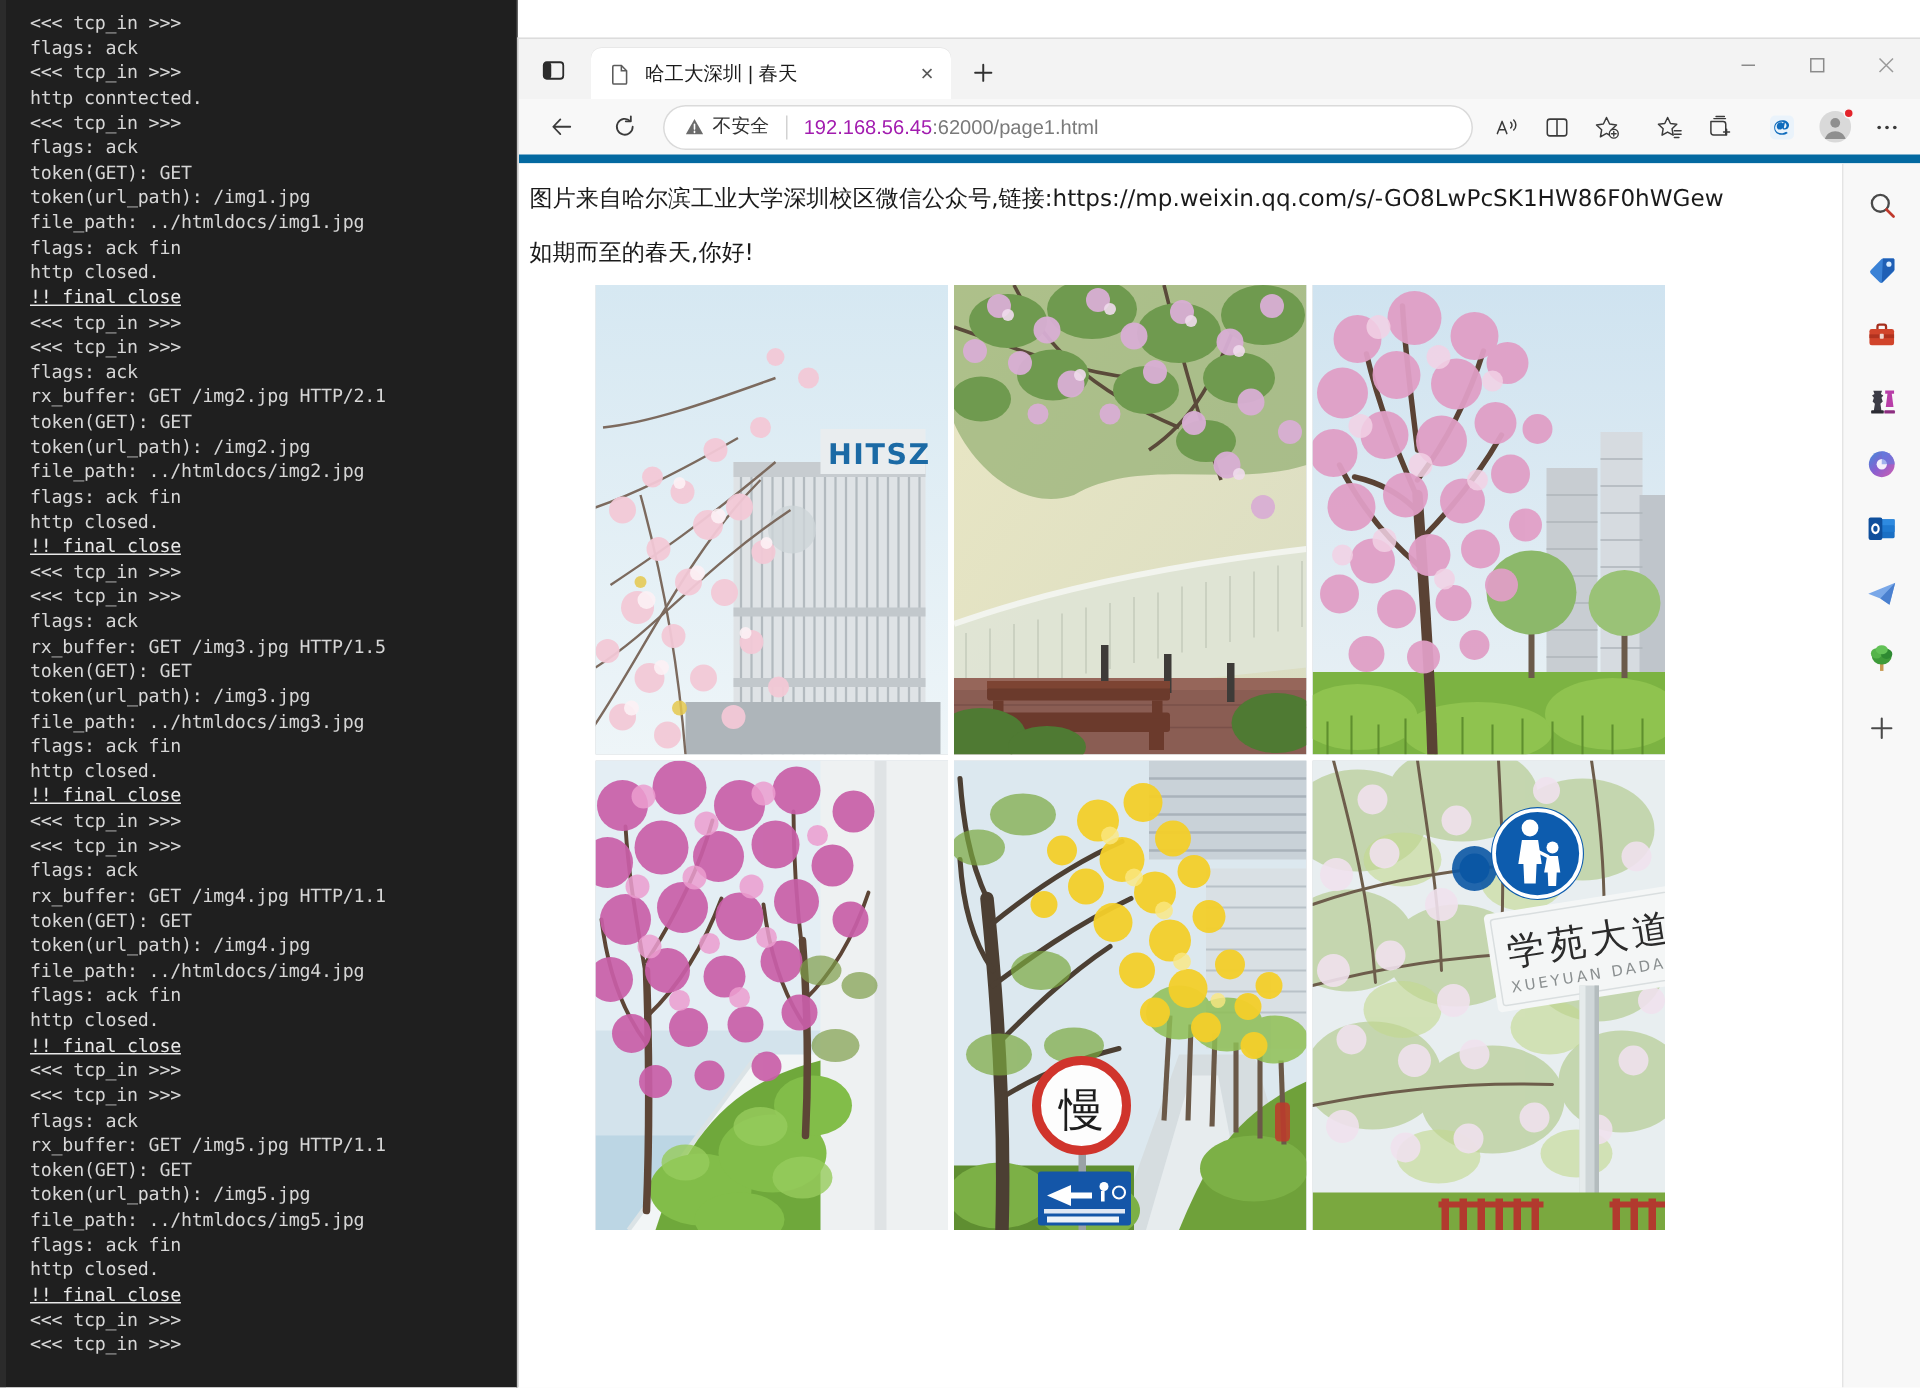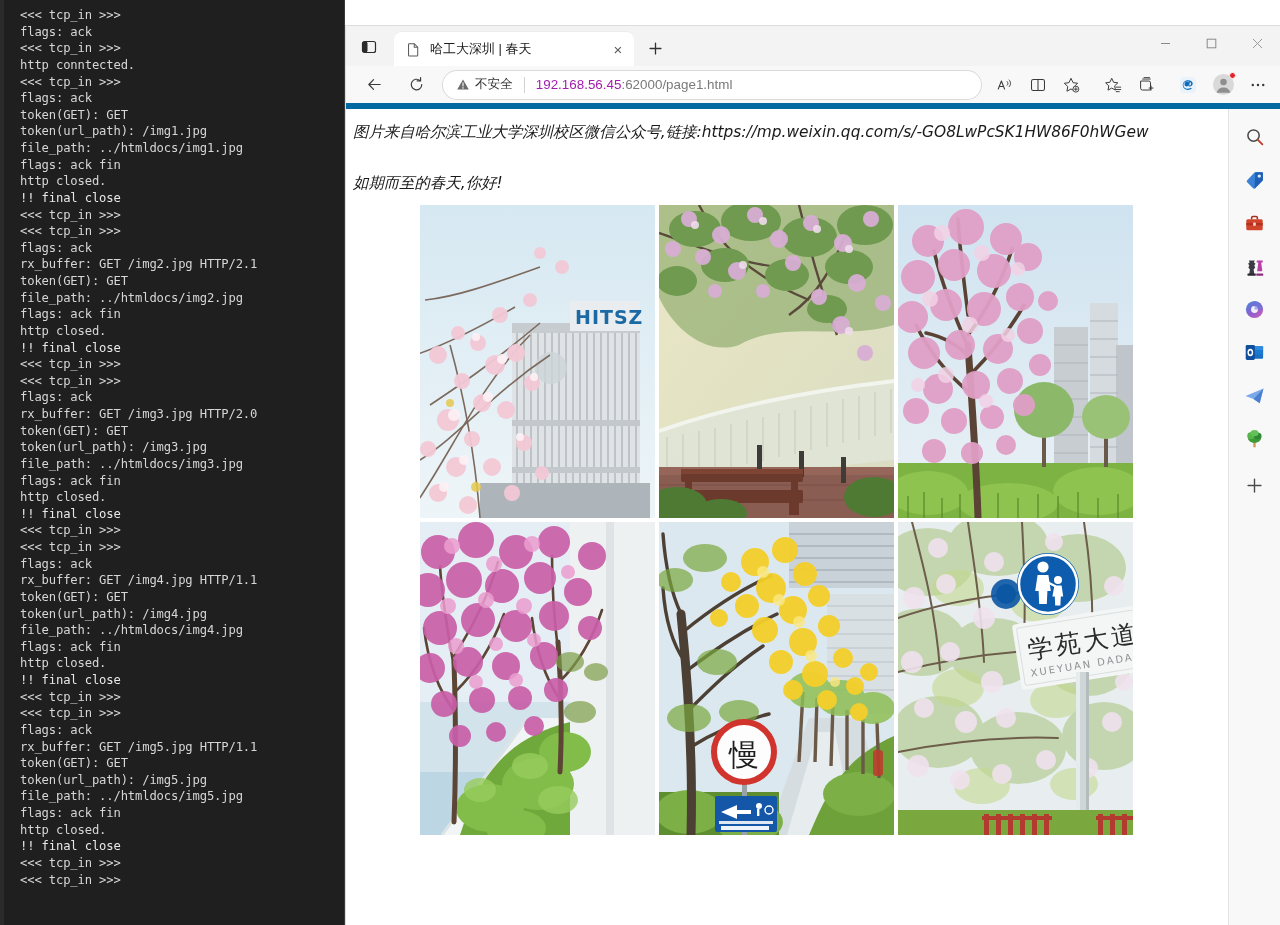--- a/index.html
+++ b/index.html
@@ -26,21 +26,21 @@
     width: 4px; height: 100%; background: #2b2b2b;
   }
   .term-line {
     font-family: "DejaVu Sans Mono", "Liberation Mono", monospace;
     font-size: 12.2px;
     line-height: 16.62px;
     color: #d6d6d6;
     white-space: pre;
     letter-spacing: -0.15px;
   }
-  .term-line.accent { color: #e8e8e8; }
+  .term-line.accent { color: #e8e8e8; text-decoration: underline; }
 
   
   .browser {
     position: absolute; left: 345px; top: 25px;
     width: 935px; height: 900px;
     background: #f8f8f8;
     border-top: 1px solid #dcdcdc;
     border-left: 1px solid #dcdcdc;
     overflow: hidden;
   }
@@ -173,27 +173,26 @@
     padding: 12px 0 0 0;
     border-right: 1px solid #e4e4e4;
   }
   .page-para {
     font-size: 15.4px;
     color: #1a1a1a;
     line-height: 1.45;
     margin: 0 0 10px 7px;
     font-family: "DejaVu Sans", "Liberation Sans", sans-serif;
     white-space: nowrap;
-    font-style: italic;
-  }
-  .page-para.second { margin-top: 29px; }
+  }
+  .page-para.second { margin-top: 14px; }
 
   .gallery {
     margin-top: 0;
-    padding-left: 74px;
+    padding-left: 51px;
   }
   .grow { display: flex; gap: 4px; margin-bottom: 4px; }
   .gimg {
     width: 235px; height: 313px;
     position: relative; overflow: hidden;
     background: #cfd8dc;
     border: 0;
     flex: 0 0 235px;
   }
   .gimg svg { display: block; width: 100%; height: 100%; }
@@ -230,28 +229,29 @@
         <div class="term-line">token(url_path): /img1.jpg</div>
         <div class="term-line">file_path: ../htmldocs/img1.jpg</div>
         <div class="term-line">flags: ack fin</div>
         <div class="term-line">http closed.</div>
         <div class="term-line accent">!! final close</div>
         <div class="term-line">&lt;&lt;&lt; tcp_in &gt;&gt;&gt;</div>
         <div class="term-line">&lt;&lt;&lt; tcp_in &gt;&gt;&gt;</div>
         <div class="term-line">flags: ack</div>
         <div class="term-line">rx_buffer: GET /img2.jpg HTTP/2.1</div>
         <div class="term-line">token(GET): GET</div>
+        <div class="term-line">token(url_path): /img2.jpg</div>
         <div class="term-line">file_path: ../htmldocs/img2.jpg</div>
         <div class="term-line">flags: ack fin</div>
         <div class="term-line">http closed.</div>
         <div class="term-line accent">!! final close</div>
         <div class="term-line">&lt;&lt;&lt; tcp_in &gt;&gt;&gt;</div>
         <div class="term-line">&lt;&lt;&lt; tcp_in &gt;&gt;&gt;</div>
         <div class="term-line">flags: ack</div>
-        <div class="term-line">rx_buffer: GET /img3.jpg HTTP/2.0</div>
+        <div class="term-line">rx_buffer: GET /img3.jpg HTTP/1.5</div>
         <div class="term-line">token(GET): GET</div>
         <div class="term-line">token(url_path): /img3.jpg</div>
         <div class="term-line">file_path: ../htmldocs/img3.jpg</div>
         <div class="term-line">flags: ack fin</div>
         <div class="term-line">http closed.</div>
         <div class="term-line accent">!! final close</div>
         <div class="term-line">&lt;&lt;&lt; tcp_in &gt;&gt;&gt;</div>
         <div class="term-line">&lt;&lt;&lt; tcp_in &gt;&gt;&gt;</div>
         <div class="term-line">flags: ack</div>
         <div class="term-line">rx_buffer: GET /img4.jpg HTTP/1.1</div>

